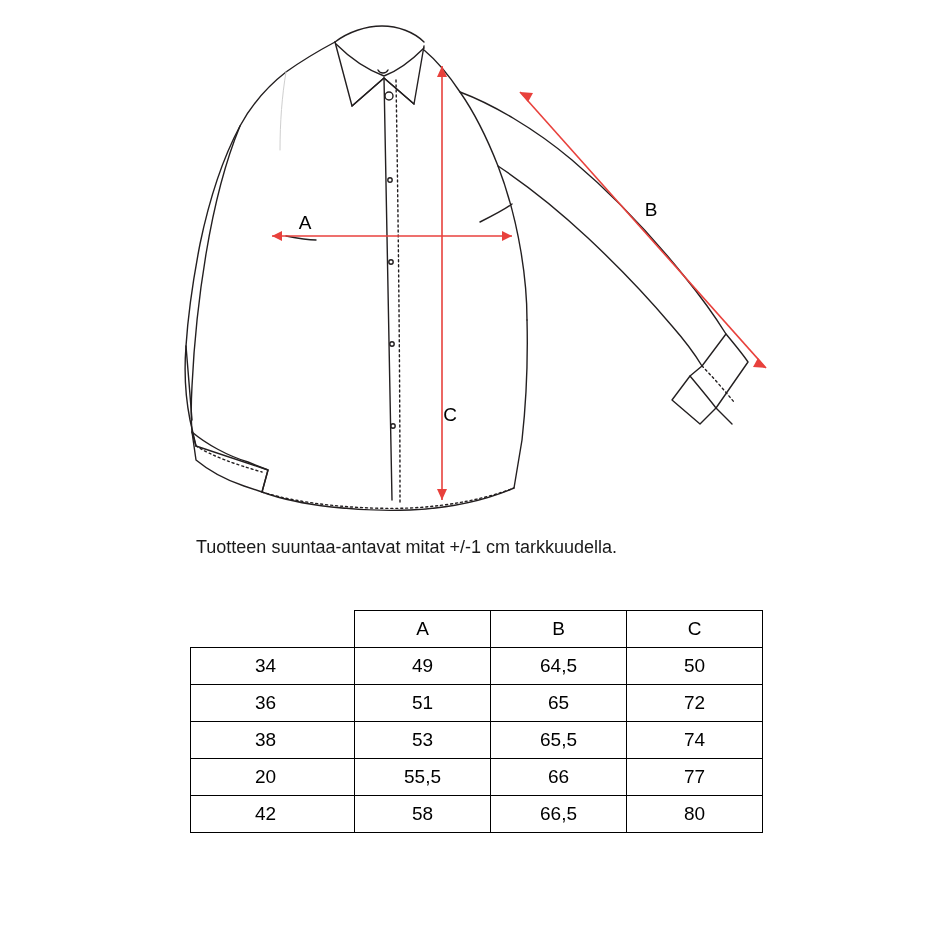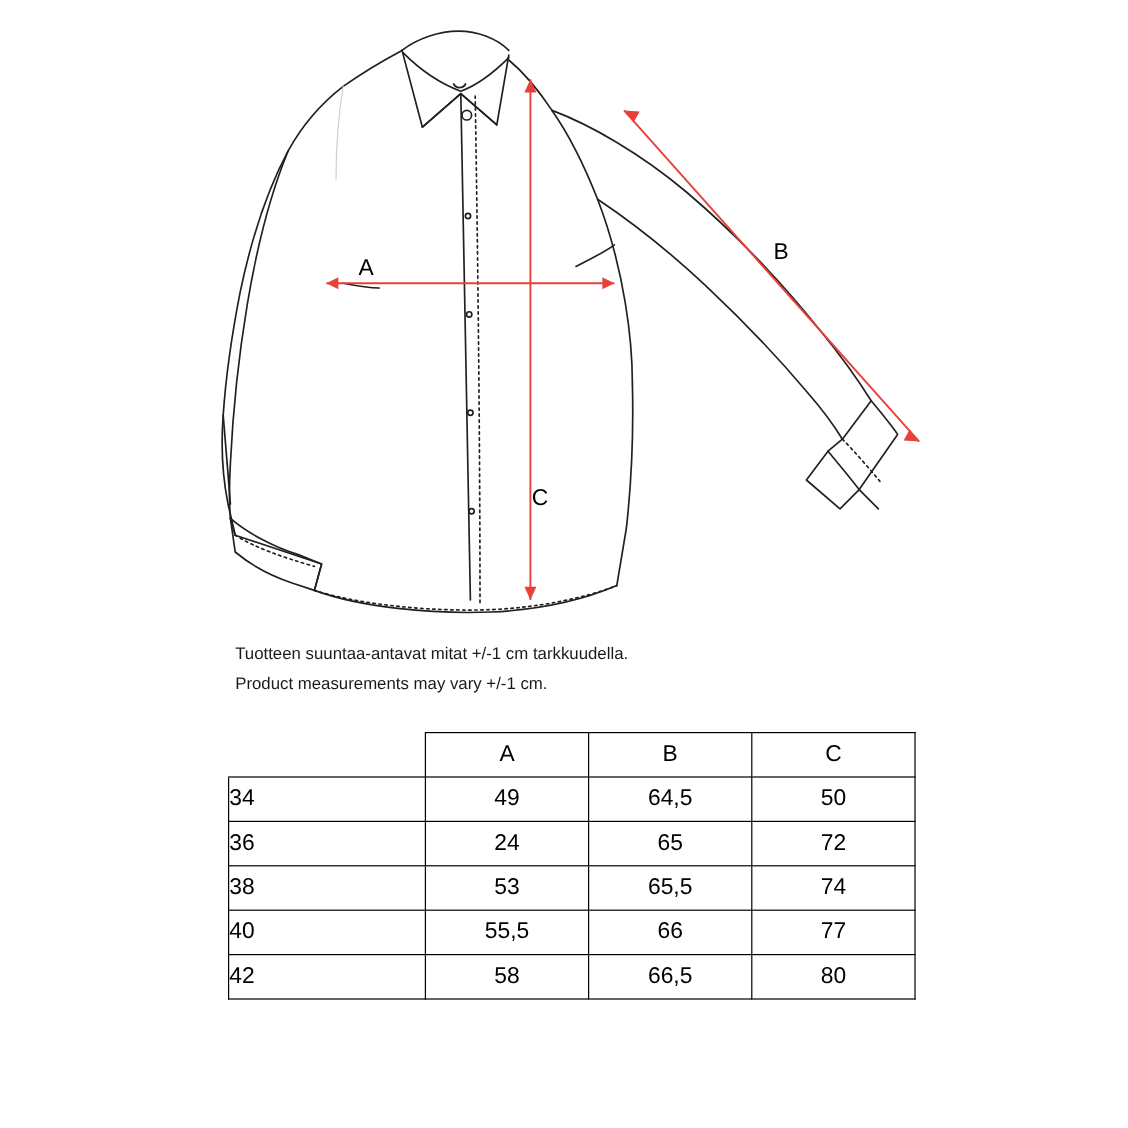--- a/index.html
+++ b/index.html
@@ -31,21 +31,21 @@
     fill: #000000;
   }
   #notes {
     position: absolute;
     left: 196px;
     top: 534px;
     width: 600px;
   }
   #notes p {
     margin: 0 0 4px 0;
-    font-size: 14px;
+    font-size: 18px;
     line-height: 1.48;
     color: #1a1a1a;
     white-space: nowrap;
   }
   #size-table-wrap {
     position: absolute;
     left: 190px;
     top: 610px;
     width: 572px;
   }
@@ -63,21 +63,21 @@
   }
   table.size-table thead th {
     text-align: center;
   }
   table.size-table thead th.corner-cell {
     border-left: none;
     border-top: none;
     border-bottom: 1px solid #000;
   }
   table.size-table tbody td.size-cell {
-    text-align: left;
+    text-align: center;
     padding-right: 14px;
   }
   table.size-table tbody td.val-cell {
     text-align: center;
   }
   col.c-size { width: 164px; }
   col.c-a { width: 136px; }
   col.c-b { width: 136px; }
   col.c-c { width: 136px; }
 </style>
@@ -189,21 +189,20 @@
     </g>
 
     <text class="meas-label" x="305" y="229" text-anchor="middle">A</text>
     <text class="meas-label" x="651" y="216" text-anchor="middle">B</text>
     <text class="meas-label" x="450" y="421" text-anchor="middle">C</text>
   </svg>
 </div>
 
 <div id="notes">
   <p>Tuotteen suuntaa-antavat mitat +/-1 cm tarkkuudella.</p>
-  <p>Product measurements may vary +/-1 cm.</p>
 </div>
 
 <div id="size-table-wrap">
   <table class="size-table">
     <colgroup>
       <col class="c-size">
         <col class="c-a">
         <col class="c-b">
         <col class="c-c">
     </colgroup>
@@ -217,32 +216,32 @@
     </thead>
     <tbody>
       <tr>
         <td class="size-cell">34</td>
         <td class="val-cell">49</td>
         <td class="val-cell">64,5</td>
         <td class="val-cell">50</td>
       </tr>
       <tr>
         <td class="size-cell">36</td>
-        <td class="val-cell">24</td>
+        <td class="val-cell">51</td>
         <td class="val-cell">65</td>
         <td class="val-cell">72</td>
       </tr>
       <tr>
         <td class="size-cell">38</td>
         <td class="val-cell">53</td>
         <td class="val-cell">65,5</td>
         <td class="val-cell">74</td>
       </tr>
       <tr>
-        <td class="size-cell">40</td>
+        <td class="size-cell">20</td>
         <td class="val-cell">55,5</td>
         <td class="val-cell">66</td>
         <td class="val-cell">77</td>
       </tr>
       <tr>
         <td class="size-cell">42</td>
         <td class="val-cell">58</td>
         <td class="val-cell">66,5</td>
         <td class="val-cell">80</td>
       </tr>

